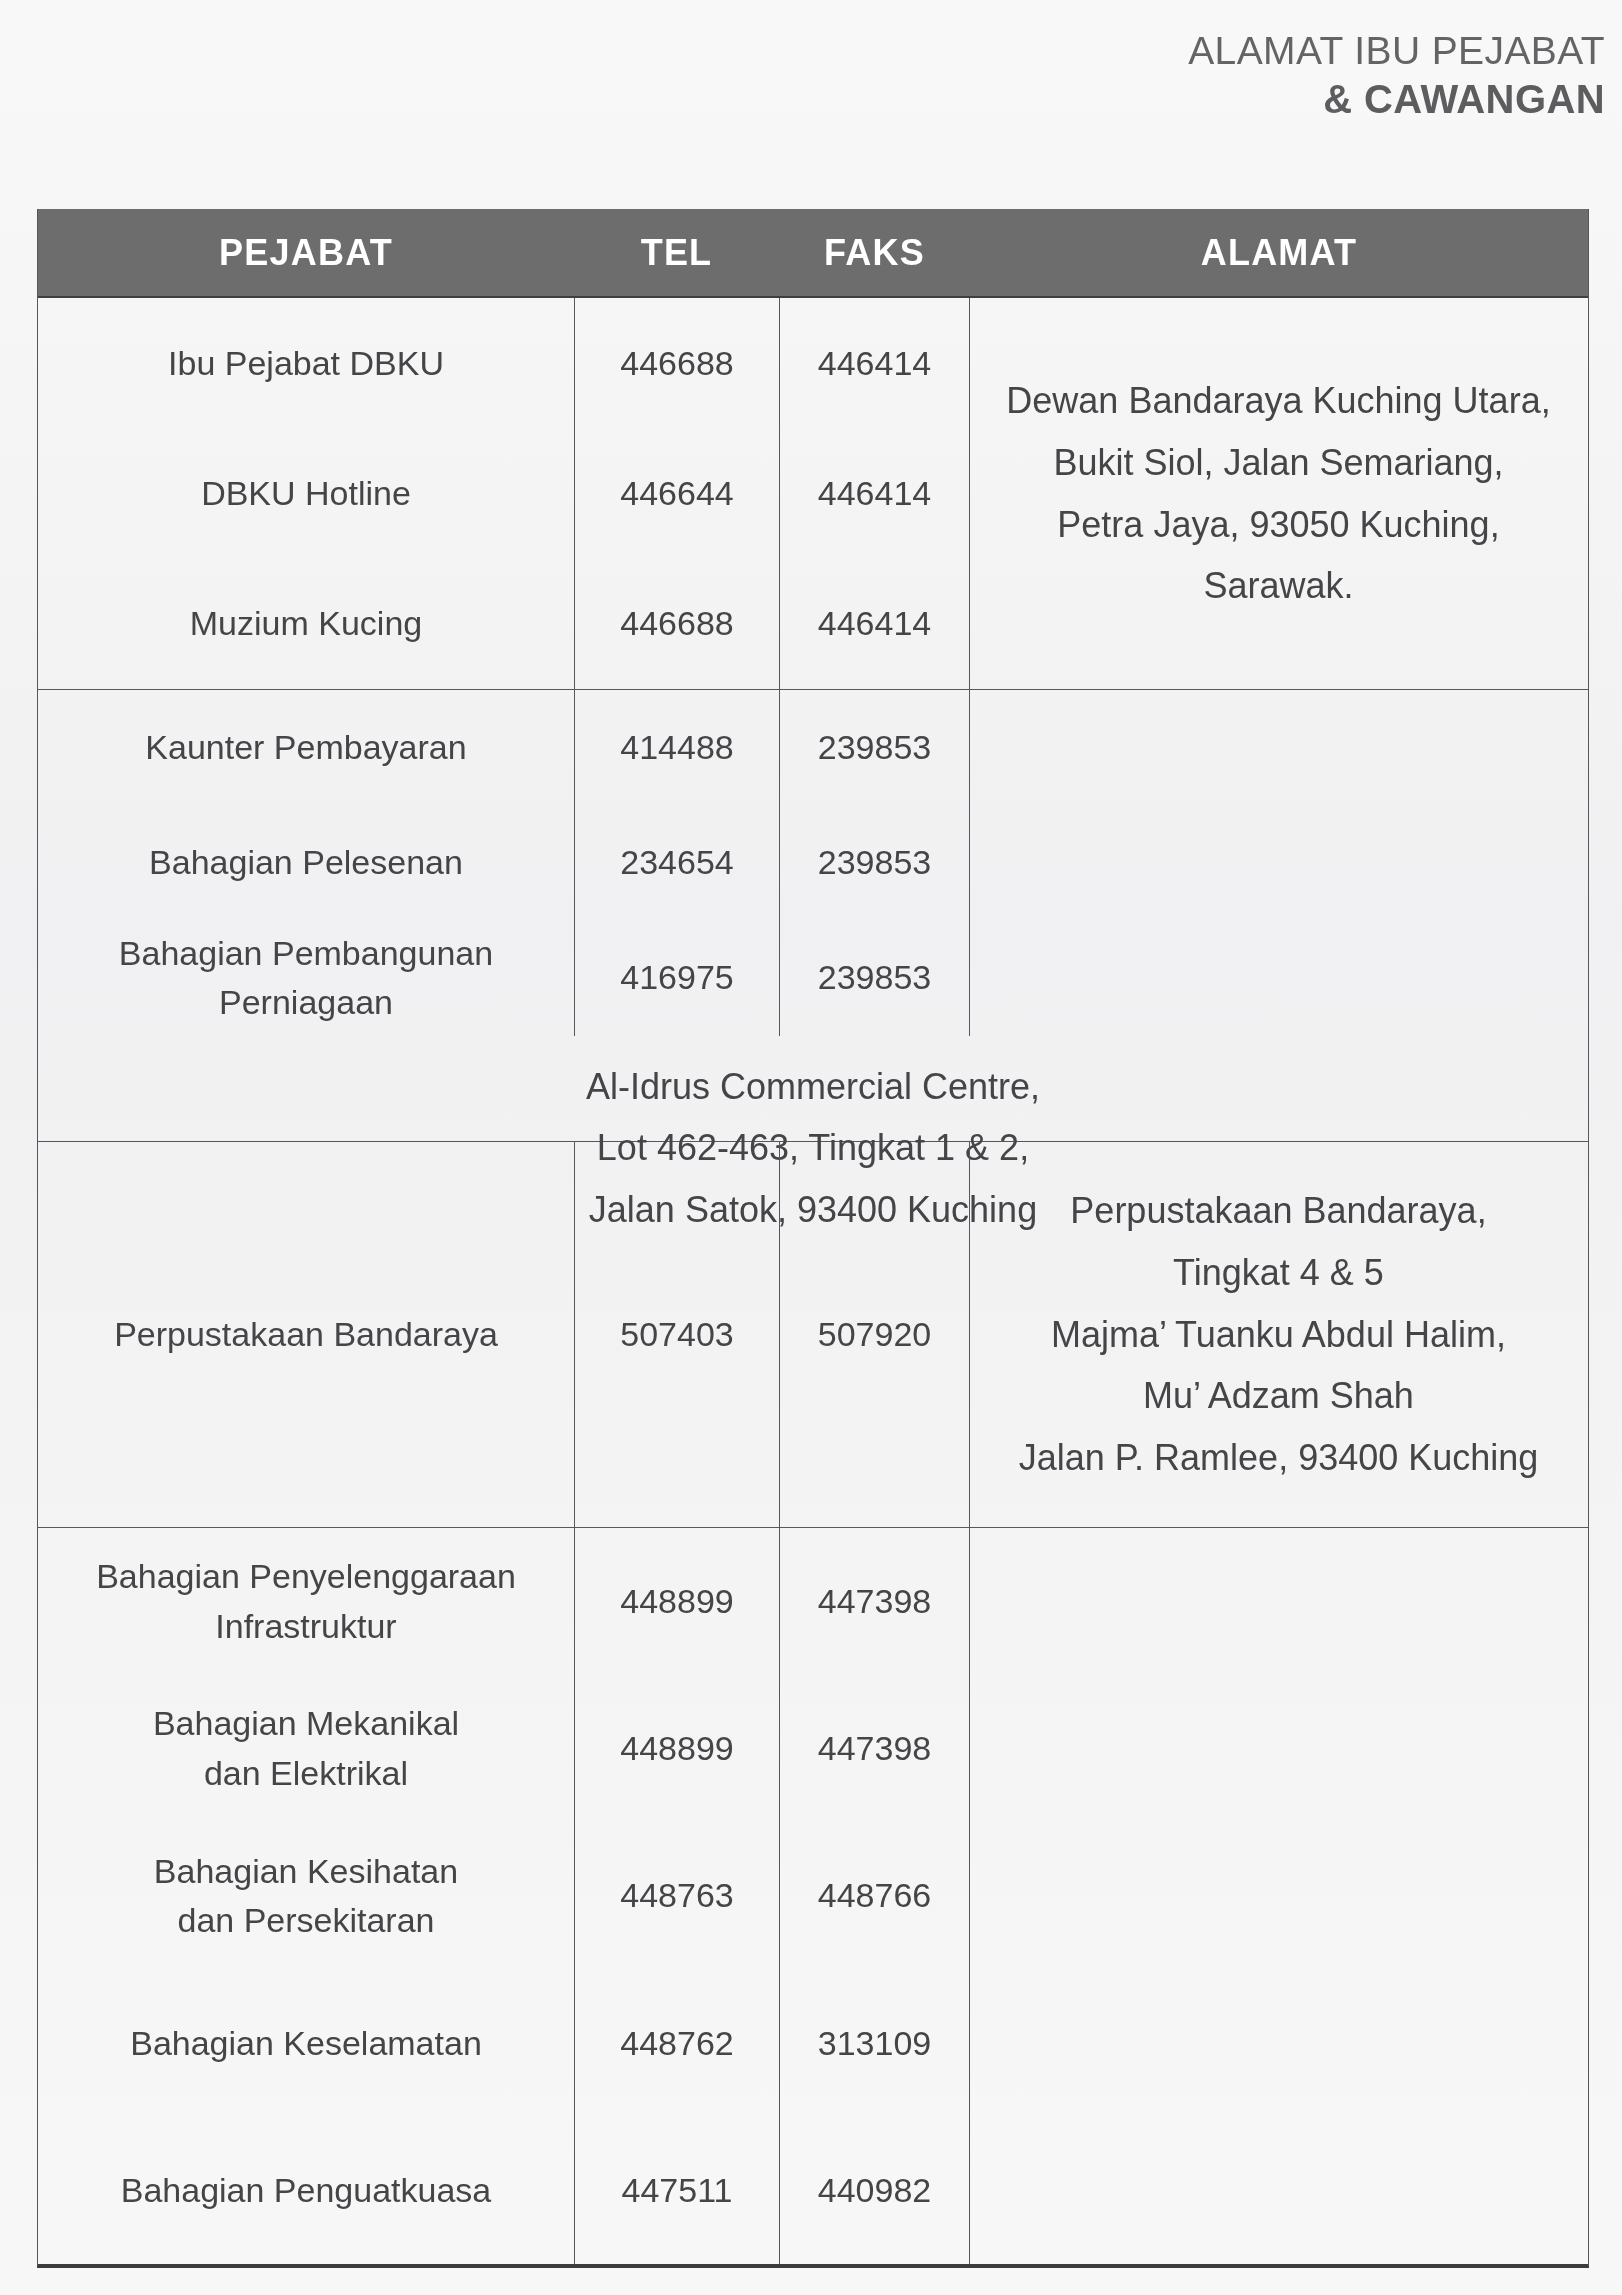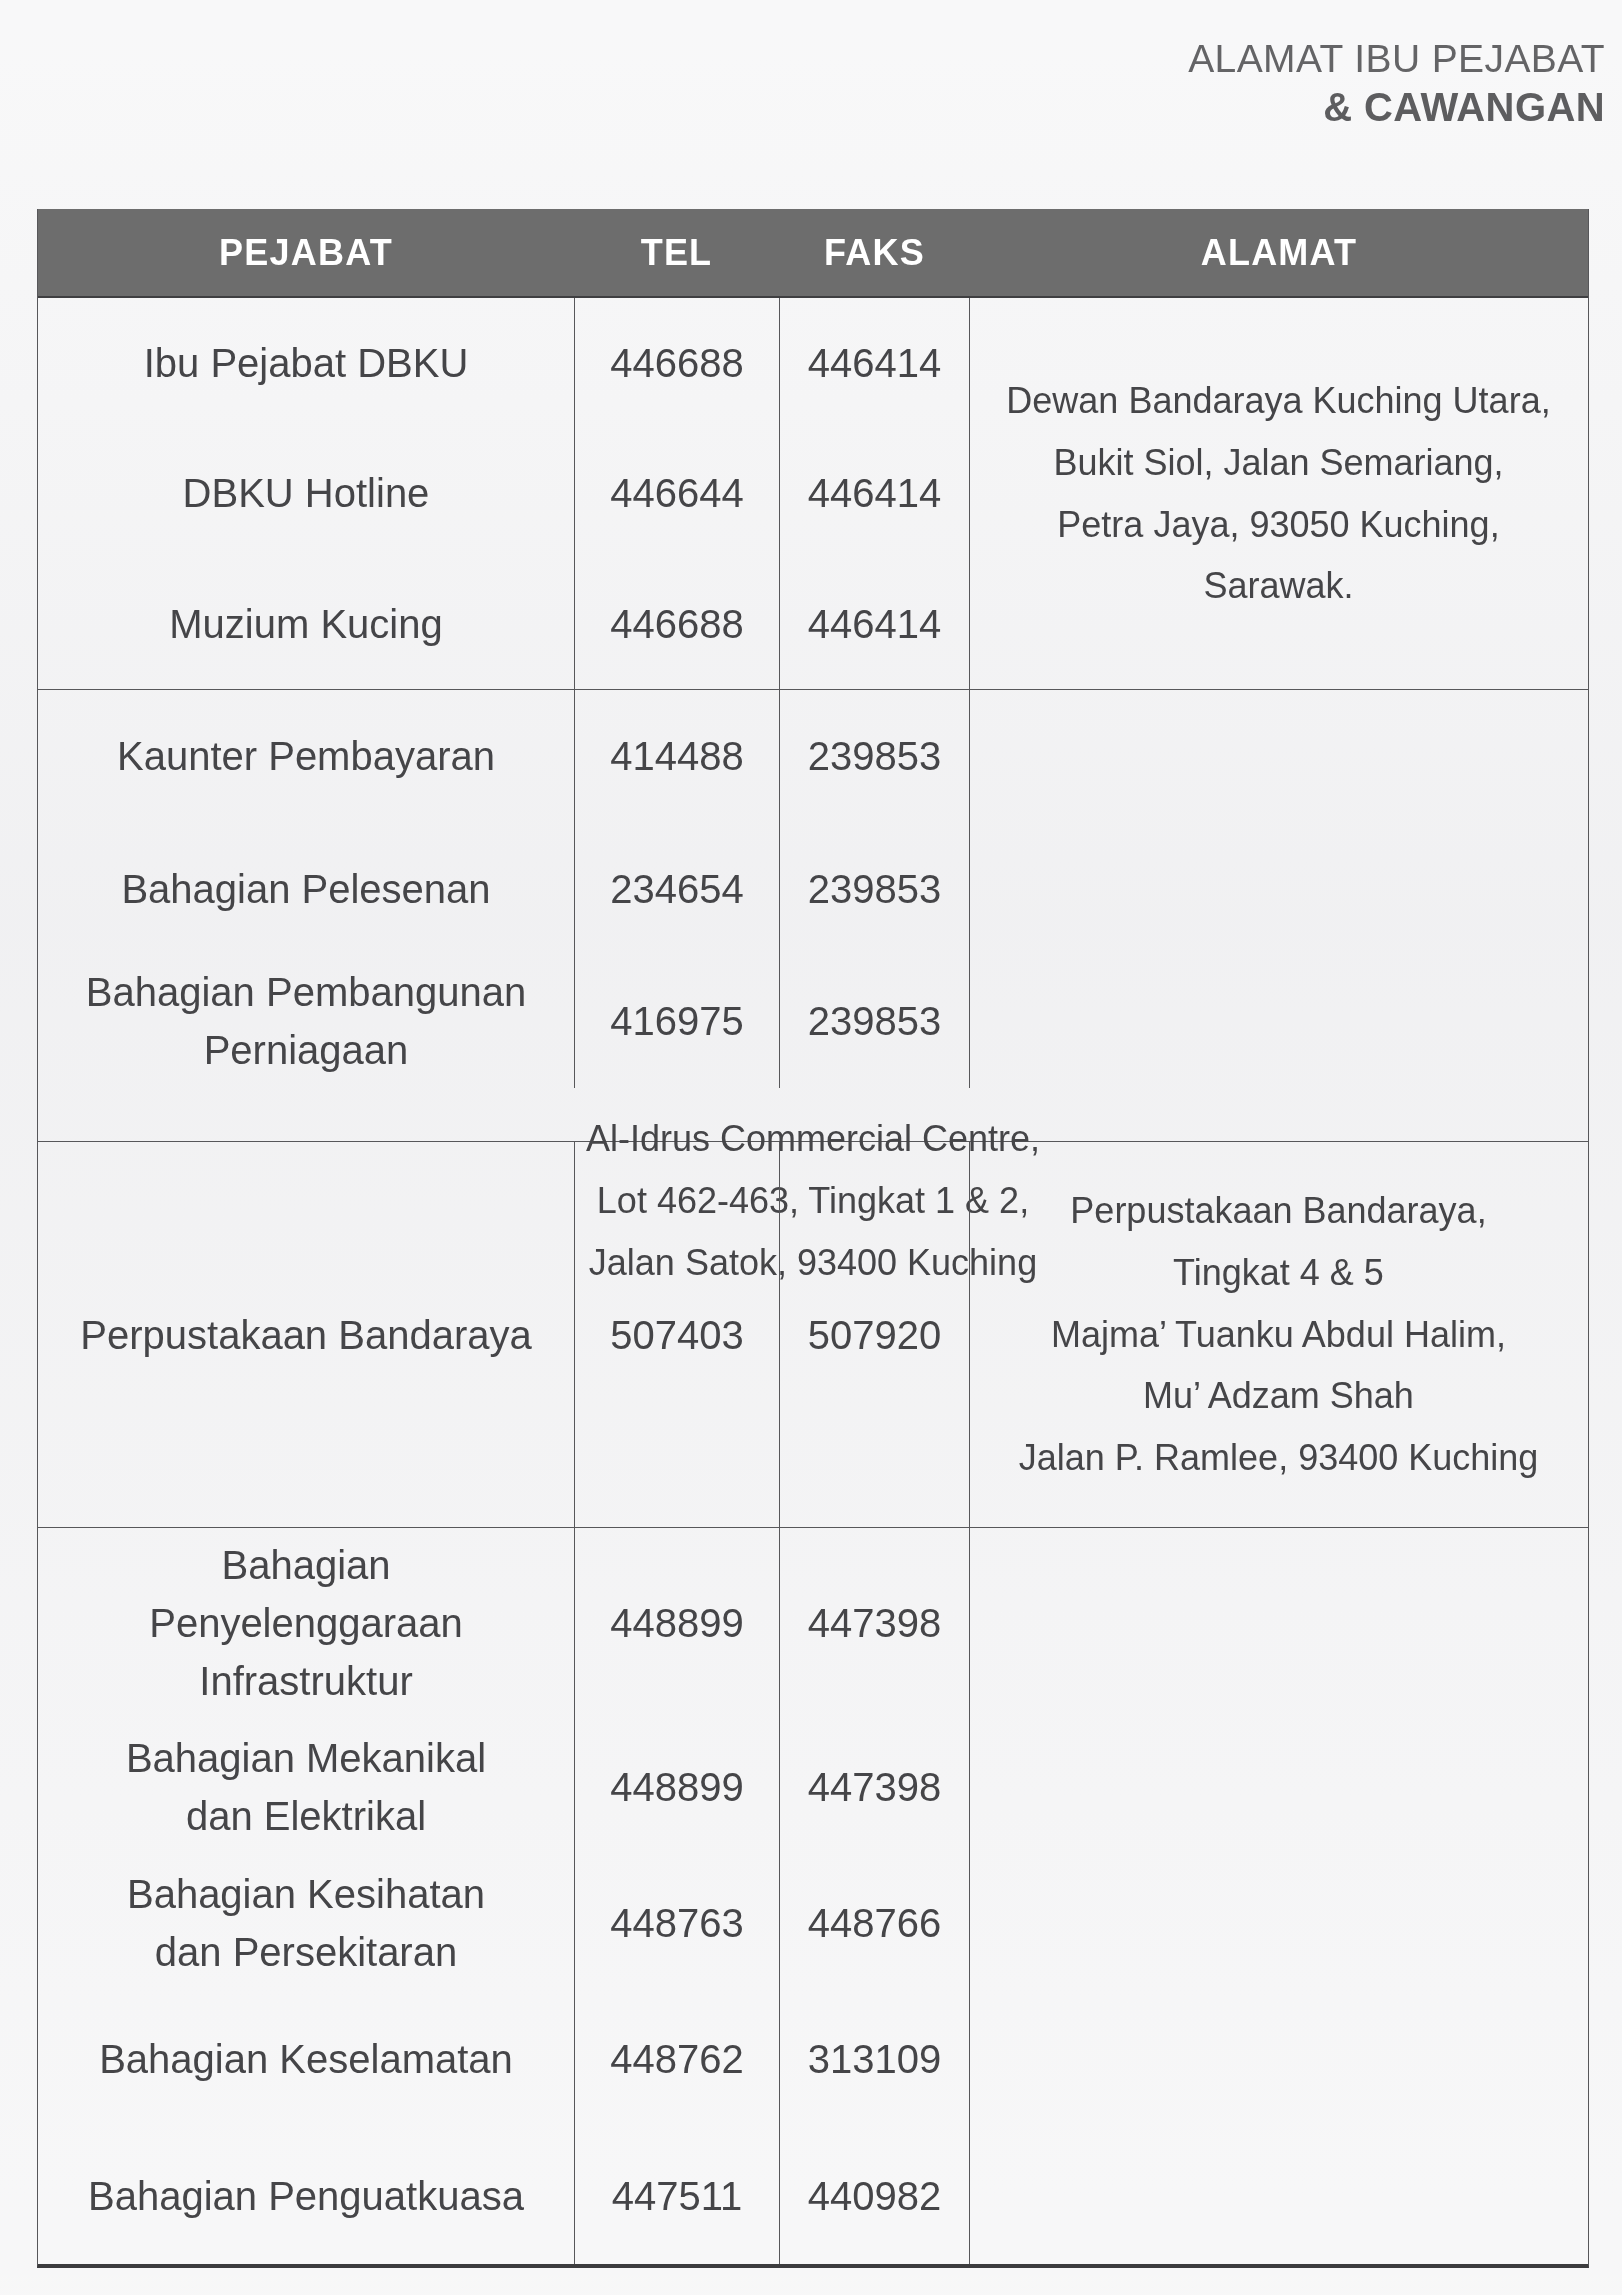--- a/index.html
+++ b/index.html
@@ -19,21 +19,21 @@
     background:var(--page-bg);
     overflow:hidden;
   }
   
   .page::before{
     content:"";position:absolute;inset:0;
     background:linear-gradient(180deg, rgba(255,255,255,.35), rgba(220,220,224,.18) 40%, rgba(255,255,255,.25));
     pointer-events:none;
   }
   .doc-title{
-    position:absolute;top:35px;right:18px;
+    position:absolute;top:27px;right:18px;
     text-align:right;color:var(--title);
     line-height:1.22;letter-spacing:0.4px;
   }
   .doc-title .t1{font-size:39px;font-weight:400;}
   .doc-title .t2{font-size:40px;font-weight:700;color:#5d5d5f;}
 
   .ctable{
     position:absolute;left:37px;top:209px;width:1552px;
     border-left:1.7px solid var(--line);
     border-right:1.7px solid var(--line);
@@ -56,21 +56,21 @@
   .block + .block{border-top:1.7px solid var(--line);}
   .rows{
     width:931px;
     display:grid;
     grid-template-columns:536px 205px 191px;
     grid-auto-rows:1fr;
   }
   .cell{
     display:flex;align-items:center;justify-content:center;
     text-align:center;
-    font-size:40px;font-weight:300;color:var(--text);
+    font-size:34px;font-weight:300;color:var(--text);
     line-height:1.45;
     white-space:pre-line;
   }
   .cell.office{padding:8.3px 23px;}
   .cell.tel{border-left:1.7px solid var(--line);}
   .cell.faks{border-left:1.7px solid var(--line);border-right:1.7px solid var(--line);}
   .address{
     flex:1;
     display:flex;align-items:center;justify-content:center;
     text-align:center;

